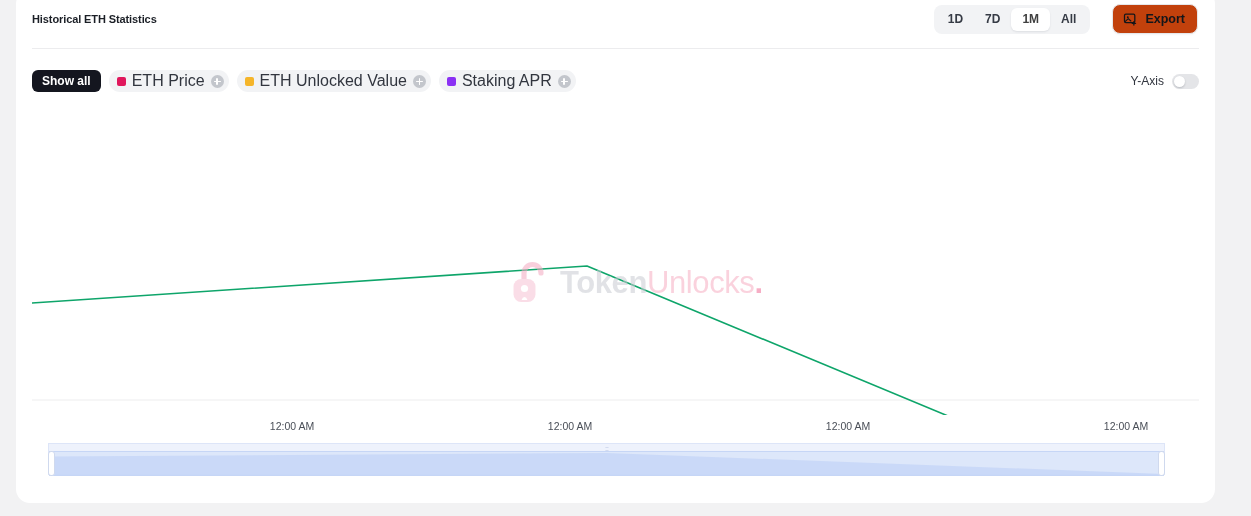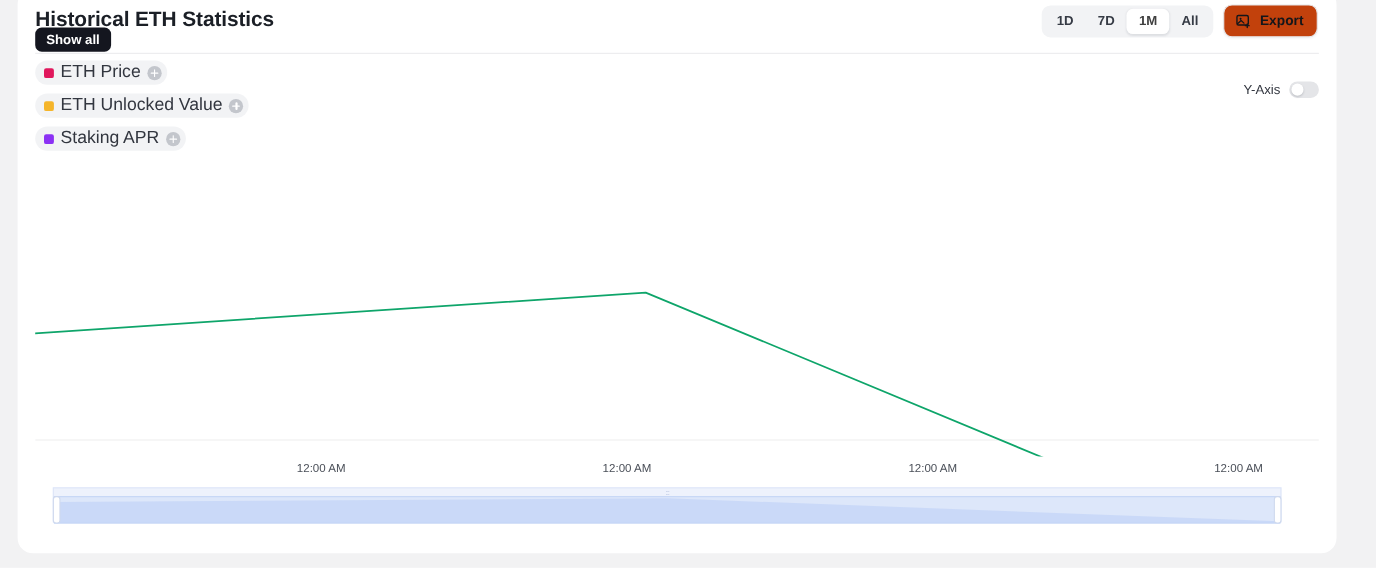--- a/index.html
+++ b/index.html
@@ -39,31 +39,31 @@
     width: 1199px;
     height: 38px;
     display: flex;
     align-items: center;
     justify-content: space-between;
     padding: 0 17px 0 16px;
     box-sizing: border-box;
   }
 
   .card-title {
-    font-size: 19px;
+    font-size: 11px;
     font-weight: bold;
     color: #1b1f26;
     letter-spacing: -0.1px;
     white-space: nowrap;
   }
 
   .header-right {
     display: flex;
     align-items: center;
-    gap: 9px;
+    gap: 22px;
   }
 
   
   .range-group {
     display: flex;
     align-items: center;
     background: #f2f3f5;
     border-radius: 8px;
     padding: 3px;
     height: 29px;
@@ -128,23 +128,22 @@
     left: 16px;
     top: 79px;
     width: 1167px;
     height: 24px;
     display: flex;
     align-items: center;
   }
 
   .legend-chips {
     display: flex;
-    align-items: flex-start;
+    align-items: center;
     gap: 8px;
-    flex-direction: column;
   }
 
   .show-all {
     background: #14161f;
     color: #ffffff;
     font-size: 12px;
     font-weight: bold;
     height: 22px;
     line-height: 22px;
     padding: 0 10px;
@@ -409,20 +408,31 @@
         </div>
       </div>
     </div>
 
     <div class="plot">
       <svg width="1167" height="320" viewBox="0 0 1167 320">
         <line id="axis-line" x1="0" y1="305" x2="1167" y2="305" stroke="#ededee" stroke-width="1"></line>
         <polyline id="series-eth-validators" fill="none" stroke="#0ea56a" stroke-width="1.6" stroke-linejoin="round" stroke-linecap="round" points="0,208 555,171 1111,402"></polyline>
       </svg>
 
+      <div class="watermark">
+        <span style="display:flex;">
+          <svg width="38" height="44" viewBox="0 0 38 44" xmlns="http://www.w3.org/2000/svg">
+            <path d="M12 20 V13 a8.5 8.5 0 0 1 17 0" fill="none" stroke="#f3a9c1" stroke-width="5.2" stroke-linecap="round"></path>
+            <rect x="1.5" y="19" width="22" height="23" rx="7.5" fill="#f7c3d4"></rect>
+            <circle cx="12.5" cy="28.5" r="3.6" fill="#ffffff"></circle>
+            <path d="M9.6 40 a3.2 5 0 0 1 5.8 0 z" fill="#ffffff"></path>
+          </svg>
+        </span>
+        <span class="wm-text"><span class="wm-token">Token</span><span class="wm-unlocks">Unlocks</span><span class="wm-dot">.</span></span>
+      </div>
     </div>
 
     <div class="x-labels">
       <span class="x-label" style="left:260px;">12:00 AM</span>
       <span class="x-label" style="left:538px;">12:00 AM</span>
       <span class="x-label" style="left:816px;">12:00 AM</span>
       <span class="x-label" style="left:1094px;">12:00 AM</span>
     </div>
 
     <div class="brush">

